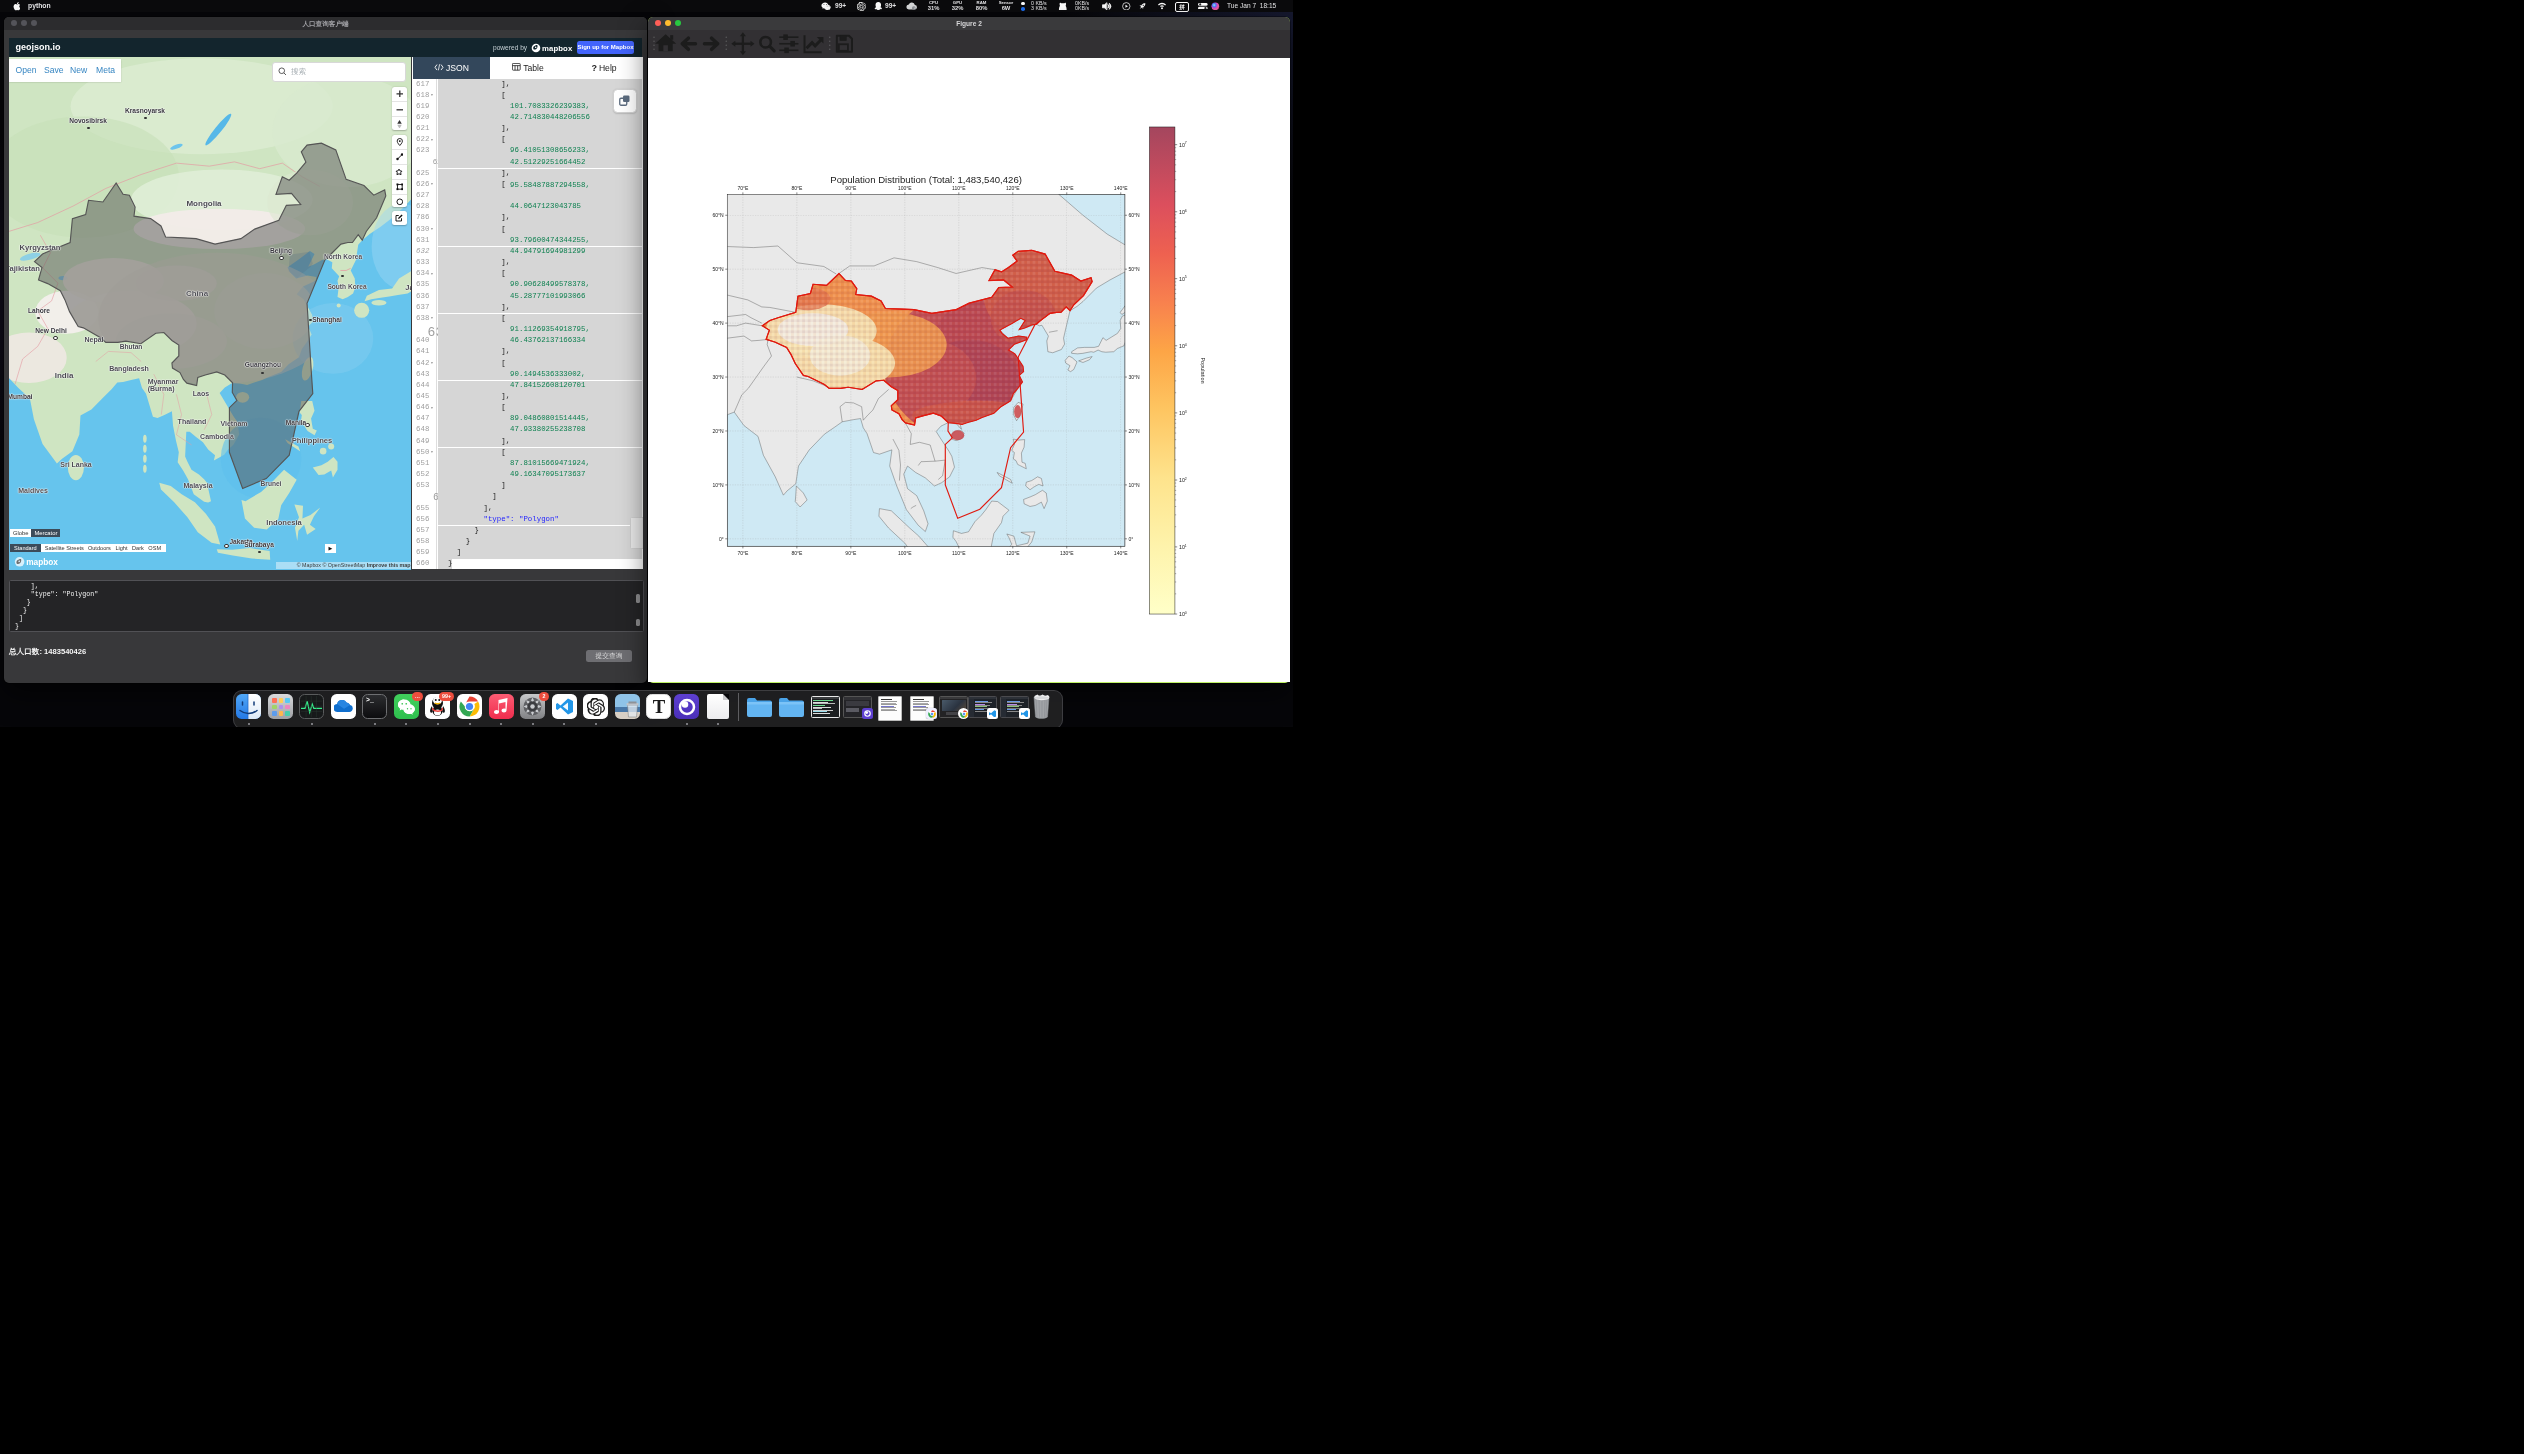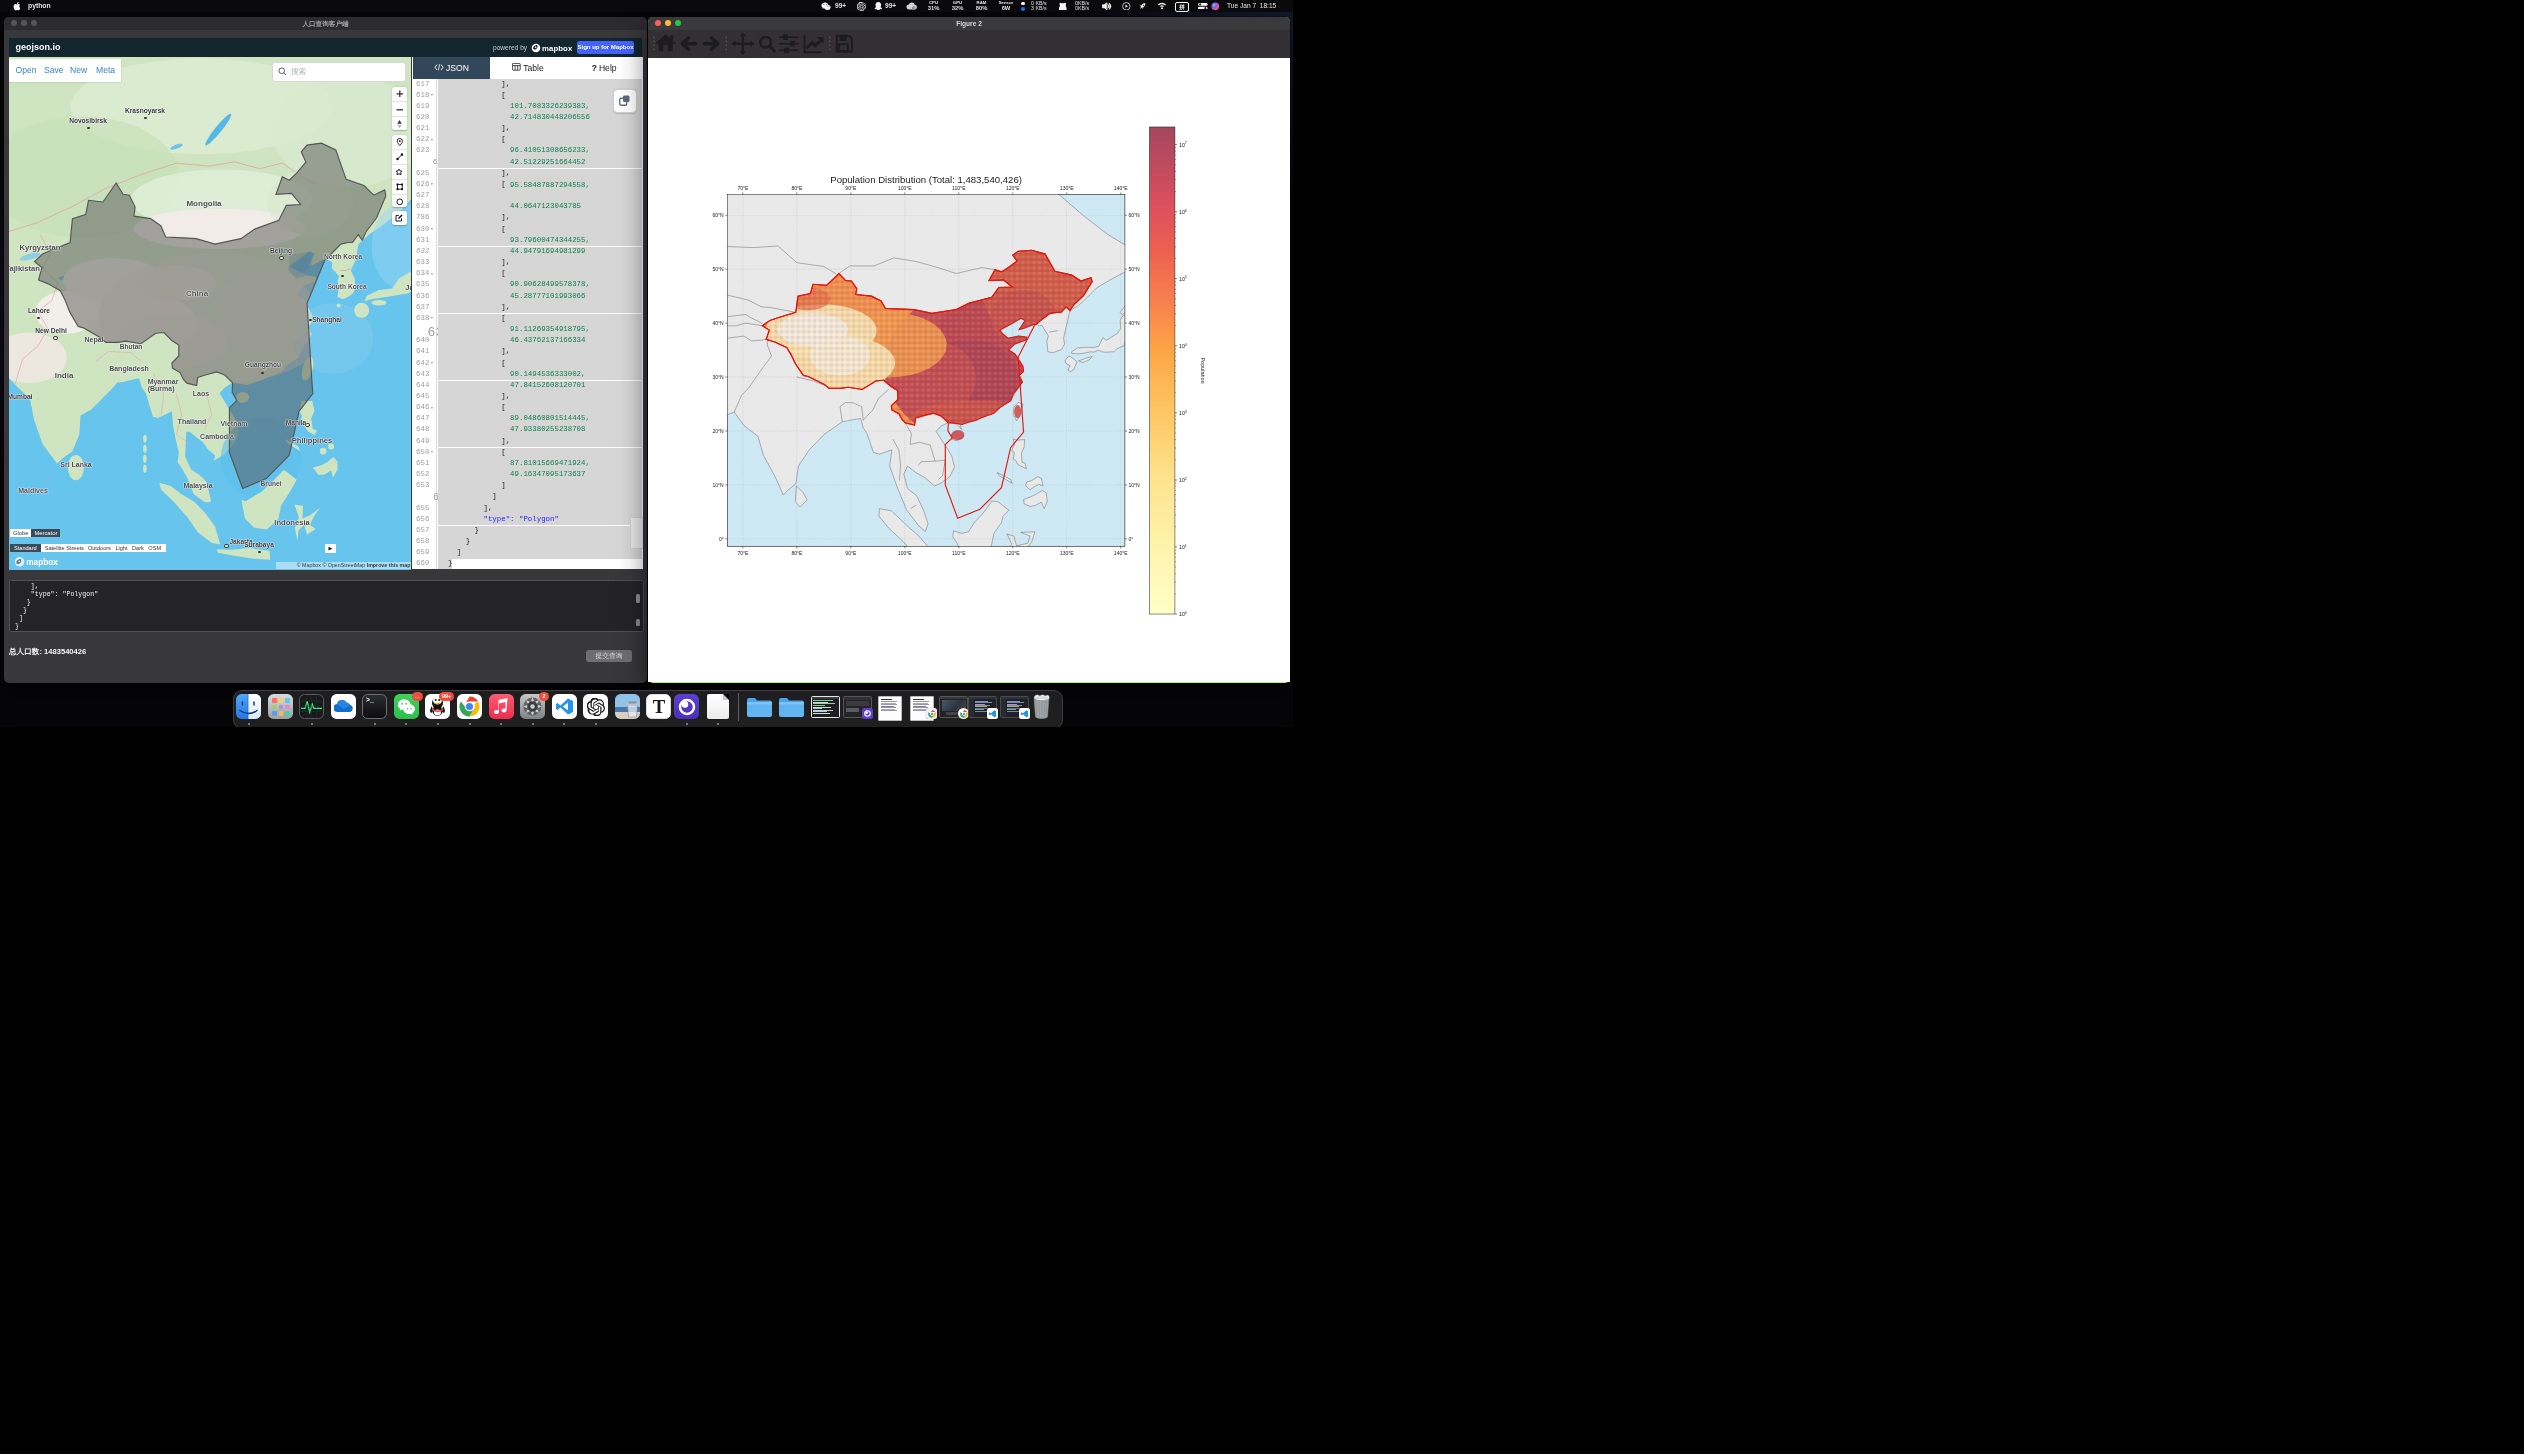--- a/index.html
+++ b/index.html
@@ -217,21 +217,21 @@
         <span class="abs" style="left:120px;top:311px;font-size:7px;color:#4a4a50;font-weight:bold;white-space:nowrap;transform:translate(-50%,-50%);text-shadow:0 0 1.5px #fff,0 0 1.5px #fff,0 0 1px #fff;">Bangladesh</span>
         <span class="abs" style="left:154px;top:328px;font-size:7px;color:#4a4a50;font-weight:bold;white-space:nowrap;transform:translate(-50%,-50%);text-shadow:0 0 1.5px #fff,0 0 1.5px #fff,0 0 1px #fff;">Myanmar<br>(Burma)</span>
         <span class="abs" style="left:192px;top:336px;font-size:7px;color:#4a4a50;font-weight:bold;white-space:nowrap;transform:translate(-50%,-50%);text-shadow:0 0 1.5px #fff,0 0 1.5px #fff,0 0 1px #fff;">Laos</span>
         <span class="abs" style="left:183px;top:364px;font-size:7px;color:#4a4a50;font-weight:bold;white-space:nowrap;transform:translate(-50%,-50%);text-shadow:0 0 1.5px #fff,0 0 1.5px #fff,0 0 1px #fff;">Thailand</span>
         <span class="abs" style="left:225px;top:366px;font-size:7px;color:#4a4a50;font-weight:bold;white-space:nowrap;transform:translate(-50%,-50%);text-shadow:0 0 1.5px #fff,0 0 1.5px #fff,0 0 1px #fff;">Vietnam</span>
         <span class="abs" style="left:208px;top:379px;font-size:7px;color:#4a4a50;font-weight:bold;white-space:nowrap;transform:translate(-50%,-50%);text-shadow:0 0 1.5px #fff,0 0 1.5px #fff,0 0 1px #fff;">Cambodia</span>
         <span class="abs" style="left:67px;top:407px;font-size:7px;color:#4a4a50;font-weight:bold;white-space:nowrap;transform:translate(-50%,-50%);text-shadow:0 0 1.5px #fff,0 0 1.5px #fff,0 0 1px #fff;">Sri Lanka</span>
         <span class="abs" style="left:24px;top:433px;font-size:7px;color:#4a4a50;font-weight:bold;white-space:nowrap;transform:translate(-50%,-50%);text-shadow:0 0 1.5px #fff,0 0 1.5px #fff,0 0 1px #fff;">Maldives</span>
         <span class="abs" style="left:189px;top:428px;font-size:7px;color:#4a4a50;font-weight:bold;white-space:nowrap;transform:translate(-50%,-50%);text-shadow:0 0 1.5px #fff,0 0 1.5px #fff,0 0 1px #fff;">Malaysia</span>
         <span class="abs" style="left:262px;top:426px;font-size:6.6px;color:#4a4a50;font-weight:bold;white-space:nowrap;transform:translate(-50%,-50%);text-shadow:0 0 1.5px #fff,0 0 1.5px #fff,0 0 1px #fff;">Brunei</span>
-        <span class="abs" style="left:275px;top:465px;font-size:7.6px;color:#4a4a50;font-weight:bold;white-space:nowrap;transform:translate(-50%,-50%);text-shadow:0 0 1.5px #fff,0 0 1.5px #fff,0 0 1px #fff;margin-left:8px;">Indonesia</span>
+        <span class="abs" style="left:275px;top:465px;font-size:7.6px;color:#4a4a50;font-weight:bold;white-space:nowrap;transform:translate(-50%,-50%);text-shadow:0 0 1.5px #fff,0 0 1.5px #fff,0 0 1px #fff;">Indonesia</span>
         <span class="abs" style="left:303px;top:383px;font-size:7.6px;color:#4a4a50;font-weight:bold;white-space:nowrap;transform:translate(-50%,-50%);text-shadow:0 0 1.5px #fff,0 0 1.5px #fff,0 0 1px #fff;">Philippines</span>
         <span class="abs" style="left:334px;top:199px;font-size:6.6px;color:#4a4a50;font-weight:bold;white-space:nowrap;transform:translate(-50%,-50%);text-shadow:0 0 1.5px #fff,0 0 1.5px #fff,0 0 1px #fff;">North Korea</span>
         <span class="abs" style="left:338px;top:229px;font-size:6.6px;color:#4a4a50;font-weight:bold;white-space:nowrap;transform:translate(-50%,-50%);text-shadow:0 0 1.5px #fff,0 0 1.5px #fff,0 0 1px #fff;">South Korea</span>
         <span class="abs" style="left:405px;top:230px;font-size:7.6px;color:#4a4a50;font-weight:bold;white-space:nowrap;transform:translate(-50%,-50%);text-shadow:0 0 1.5px #fff,0 0 1.5px #fff,0 0 1px #fff;">Japa</span>
         <span class="abs" style="left:332px;top:218px;width:2.5px;height:2.5px;border-radius:50%;background:#333;"></span>
         <span class="abs" style="left:333px;top:219px;font-size:6.6px;color:#36353b;font-weight:bold;white-space:nowrap;transform:translateX(-50%);text-shadow:0 0 1.5px #fff,0 0 1.5px #fff,0 0 1px #fff;"></span>
 
 <div class="abs" style="left:0;top:2.8px;width:112px;height:23px;background:#fff;box-shadow:0 0.5px 1.5px rgba(0,0,0,.2);">
  <span class="abs" style="left:6.6px;top:5.6px;color:#3786c2;font-size:8.6px;">Open</span>
  <span class="abs" style="left:35px;top:5.6px;color:#3786c2;font-size:8.6px;">Save</span>

